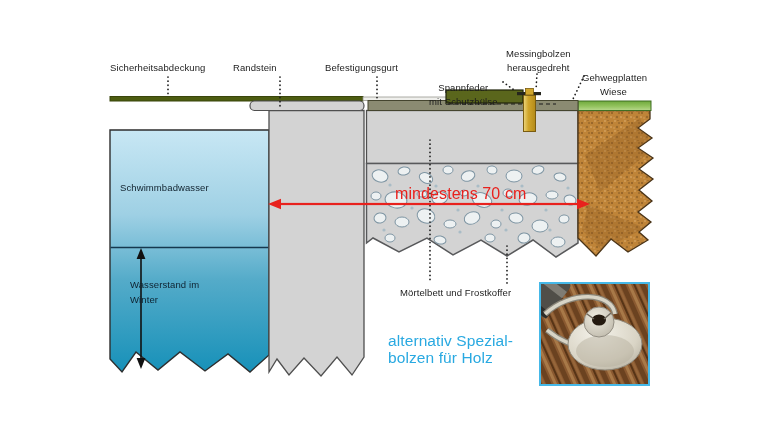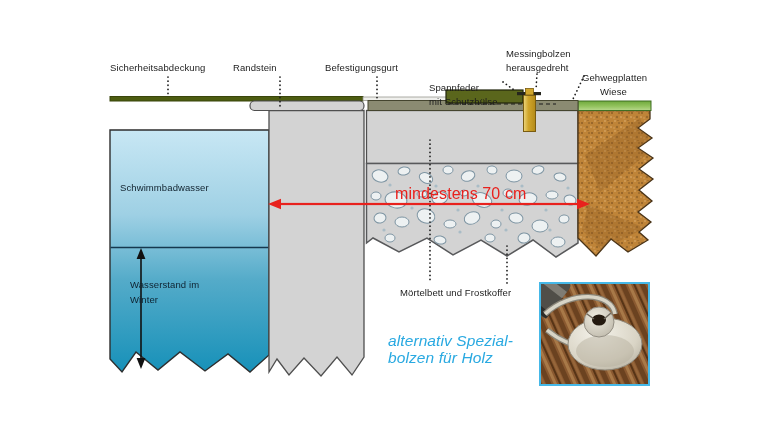--- a/index.html
+++ b/index.html
@@ -4,24 +4,24 @@
 <style>
   html,body{margin:0;padding:0;background:#ffffff;}
   .canvas{position:relative;width:768px;height:432px;background:#fff;overflow:hidden;
           font-family:"Liberation Sans",sans-serif;}
   .canvas svg{position:absolute;left:0;top:0;}
   .lbl{position:absolute;font:9.5px/11px "Liberation Sans",sans-serif;color:#1c1c1c;
        letter-spacing:.1px;white-space:nowrap;}
   .lbl.center{text-align:left;}
   .lbl.right{}
   .lbl .ln{display:block;}
-  .lbl-spring,.lbl-bolt{line-height:14px;}
+  .lbl-spring,.lbl-bolt{line-height:14px;text-align:center;}
   .lbl-winter{line-height:15px;}
   .lbl-distance{font-size:16px;color:#e8211d;}
-  .lbl-alt{font-size:15.5px;line-height:17px;color:#29a9e1;font-style:italic;}
+  .lbl-alt{font-size:15.5px;line-height:17px;color:#29a9e1;}
   .stone{fill:#edf1f2;stroke:#7e95a3;stroke-width:1;}
   .stone-frag{fill:#a9bcc6;stroke:none;}
   .leader{stroke:#1a1a1a;stroke-width:1.7;stroke-linecap:round;stroke-dasharray:0.1 4;fill:none;}
   .photo{position:absolute;left:539px;top:282px;width:107px;height:100px;
          border:2px solid #45b8e8;background:#8a5930;}
 </style>
 </head>
 <body>
 
 <div class="canvas">

